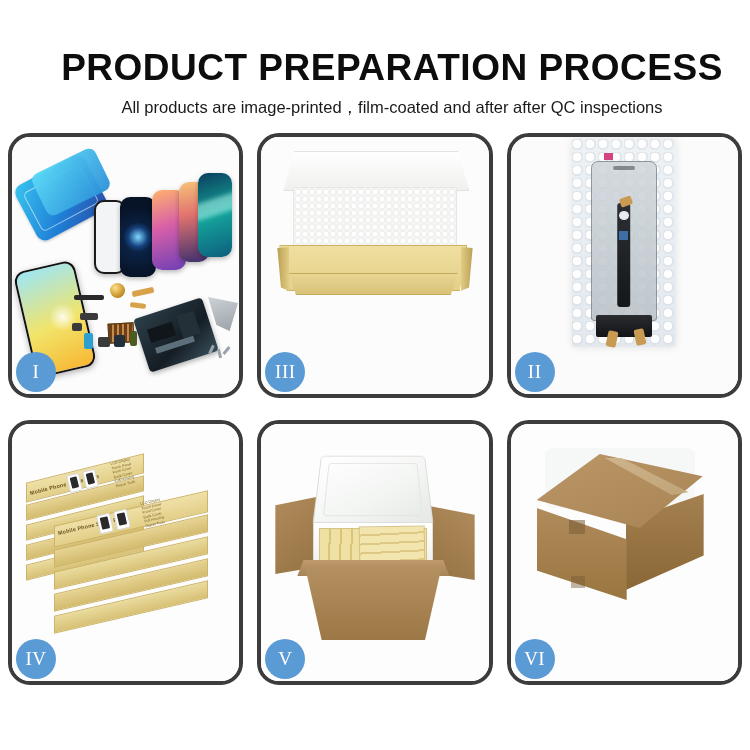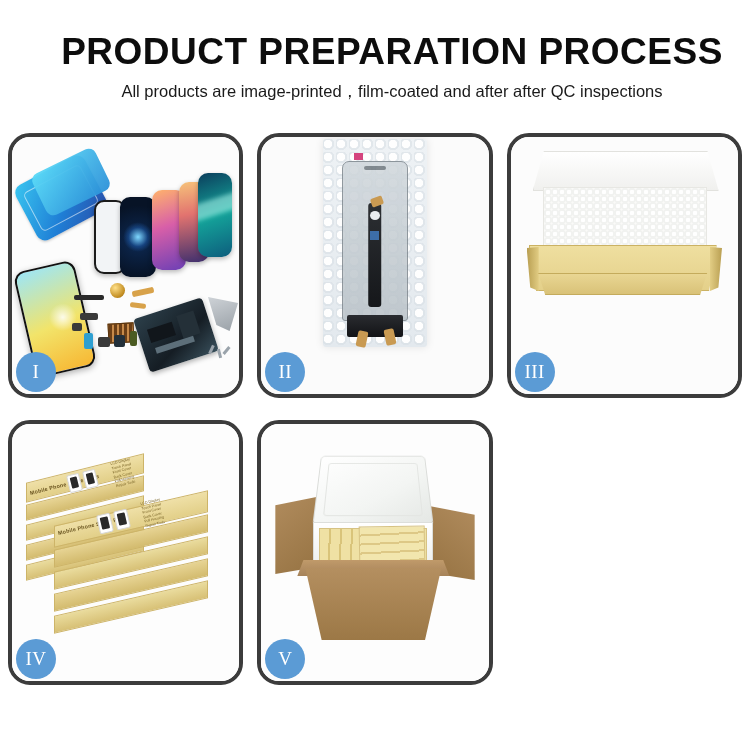--- a/index.html
+++ b/index.html
@@ -5,21 +5,21 @@
   * { box-sizing: border-box; margin: 0; padding: 0; }
   html, body {
     width: 750px; height: 750px;
     background: #ffffff;
     font-family: "Liberation Sans", sans-serif;
     overflow: hidden;
   }
   .page { position: relative; width: 750px; height: 750px; background: #fff; }
 
   
-  .header { padding-top: 30px; text-align: center; margin-left: 34px; }
+  .header { padding-top: 46px; text-align: center; margin-left: 34px; }
   .title {
     font-size: 37px;
     font-weight: bold;
     letter-spacing: 0.5px;
     color: #0d0d0d;
     line-height: 44px;
     white-space: nowrap;
   }
   .subtitle {
     margin-top: 7px;
@@ -447,47 +447,47 @@
             <i></i>
             <i></i>
             <i></i>
           </div>
         <div class="tweez"></div>
       </div>
       <div class="badge">I</div>
     </div>
 
     <div class="panel">
+      <div class="panel-inner p3">
+        <div class="lidback"></div>
+        <div class="foam"></div>
+        <div class="bubbles"></div>
+        <div class="tray"></div>
+        <div class="tray-left"></div>
+        <div class="tray-right"></div>
+        <div class="tray-front"></div>
+      </div>
+      <div class="badge">III</div>
+    </div>
+
+    <div class="panel">
       <div class="panel-inner p2">
         <div class="wrap">
           <div class="lcd"></div>
           <div class="cable"></div>
           <div class="conn"></div>
           <div class="gold-a"></div>
           <div class="gold-b"></div>
           <div class="gold-c"></div>
           <div class="pinkmark"></div>
           <div class="whitechip"></div>
           <div class="bluechip"></div>
         </div>
       </div>
       <div class="badge">II</div>
-    </div>
-
-    <div class="panel">
-      <div class="panel-inner p3">
-        <div class="lidback"></div>
-        <div class="foam"></div>
-        <div class="bubbles"></div>
-        <div class="tray"></div>
-        <div class="tray-left"></div>
-        <div class="tray-right"></div>
-        <div class="tray-front"></div>
-      </div>
-      <div class="badge">III</div>
     </div>
 
     <div class="panel">
       <div class="panel-inner p4">
         <div class="stack">
           <div class="bx lrE"></div>
           <div class="bx lrD"></div>
           <div class="bx lrC"></div>
           <div class="bx lrB"></div>
           <div class="bx rfE"></div>
@@ -524,15 +524,27 @@
         <div class="foam-lid"></div>
         <div class="foam-body"></div>
         <div class="inner-boxes"></div>
         <div class="inner-boxes2"></div>
         <div class="cart-rim"></div>
         <div class="cart-body"></div>
       </div>
       <div class="badge">V</div>
     </div>
 
+    <div class="panel">
+      <div class="panel-inner p6">
+        <div class="bg-white"></div>
+        <div class="side"></div>
+        <div class="front"></div>
+        <div class="top"></div>
+        <div class="tape"></div>
+        <div class="tab1"></div>
+        <div class="tab2"></div>
+      </div>
+      <div class="badge">VI</div>
+    </div>
 
   </div>
 </div>
 
 </body></html>

